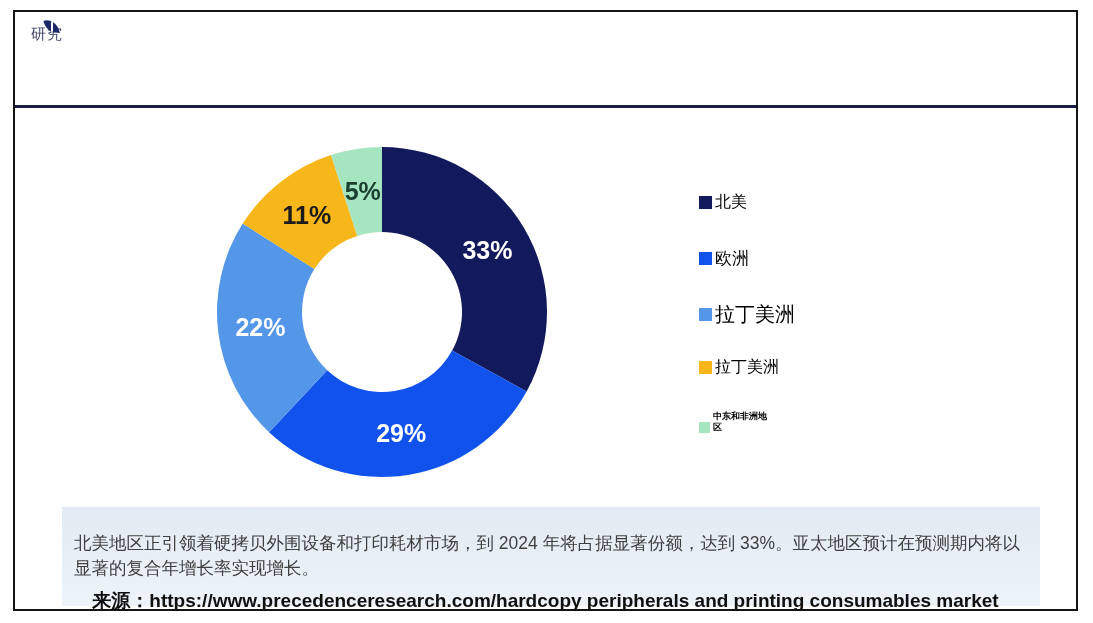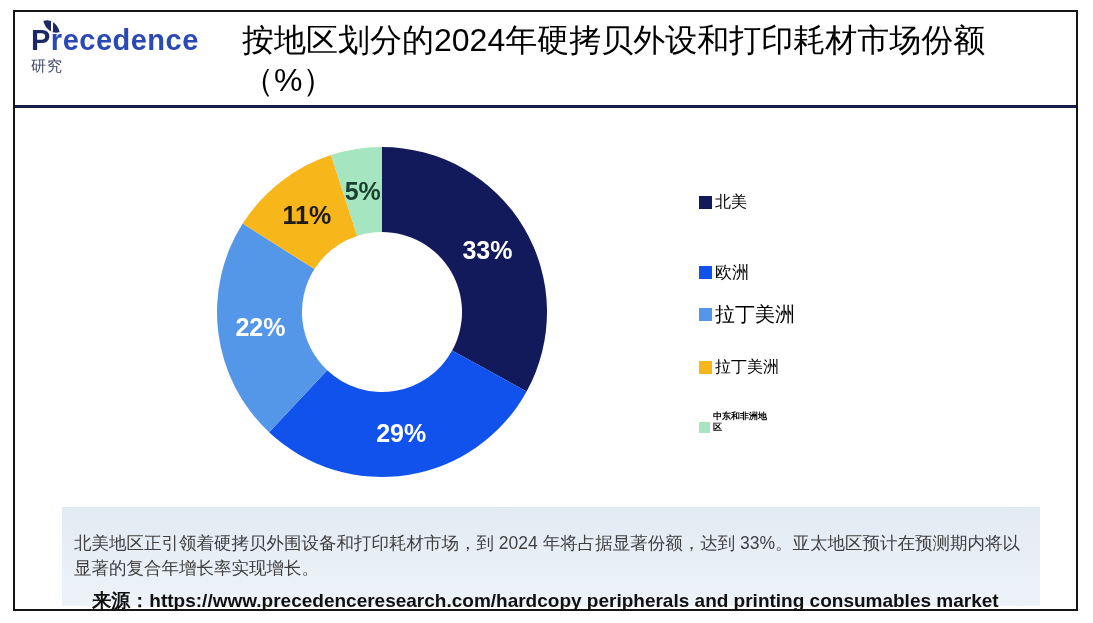--- a/index.html
+++ b/index.html
@@ -53,25 +53,23 @@
 </style>
 </head>
 <body>
 
 <div class="frame">
 
   <div class="logo">
     <span class="leaf">
         <span class="leaf-vein"></span>
       </span>
-    <div class="brand">Precedence</div>
     <div class="brand-sub">研究</div>
   </div>
 
-  <div class="title">按地区划分的2024年硬拷贝外设和打印耗材市场份额（%）</div>
 
   <div class="divider"></div>
 
   <div class="donut-wrap">
     <svg id="donut-svg" width="330" height="330" viewBox="0 0 330 330">
         <path d="M 165.00 0.00 A 165 165 0 0 1 309.59 244.49 L 235.13 203.55 A 80.02499999999999 80.02499999999999 0 0 0 165.00 84.98 Z" fill="#131A5C"></path>
         <text x="270.5" y="102.6" text-anchor="middle" dy="0.36em" font-size="25" font-weight="bold" fill="#FFFFFF">33%</text>
         <path d="M 309.59 244.49 A 165 165 0 0 1 52.05 285.28 L 110.22 223.34 A 80.02499999999999 80.02499999999999 0 0 0 235.13 203.55 Z" fill="#1152EC"></path>
         <text x="184.2" y="286.0" text-anchor="middle" dy="0.36em" font-size="25" font-weight="bold" fill="#FFFFFF">29%</text>
         <path d="M 52.05 285.28 A 165 165 0 0 1 25.69 76.59 L 97.43 122.12 A 80.02499999999999 80.02499999999999 0 0 0 110.22 223.34 Z" fill="#5496E8"></path>
@@ -81,21 +79,21 @@
         <path d="M 114.01 8.08 A 165 165 0 0 1 165.00 0.00 L 165.00 84.98 A 80.02499999999999 80.02499999999999 0 0 0 140.27 88.89 Z" fill="#A5E5C0"></path>
         <text x="145.8" y="44.0" text-anchor="middle" dy="0.36em" font-size="25" font-weight="bold" fill="#1C4030">5%</text>
       </svg>
   </div>
 
   <div class="legend" id="legend">
       <div class="legend-item" style="top: 172px; font-size: 16px;">
         <span class="legend-swatch" style="width: 13px; height: 13px; background: rgb(19, 26, 92);"></span>
         <span class="legend-label">北美</span>
       </div>
-      <div class="legend-item" style="top: 241px; font-size: 17px; text-align: center;">
+      <div class="legend-item" style="top: 227px; font-size: 17px; text-align: center;">
         <span class="legend-swatch" style="width: 13px; height: 13px; background: rgb(17, 82, 236);"></span>
         <span class="legend-label">欧洲</span>
       </div>
       <div class="legend-item" style="top: 281px; font-size: 20px;">
         <span class="legend-swatch" style="width: 13px; height: 13px; background: rgb(84, 150, 232);"></span>
         <span class="legend-label">拉丁美洲</span>
       </div>
       <div class="legend-item" style="top: 337px; font-size: 16px;">
         <span class="legend-swatch" style="width: 13px; height: 13px; background: rgb(247, 183, 27);"></span>
         <span class="legend-label">拉丁美洲</span>

